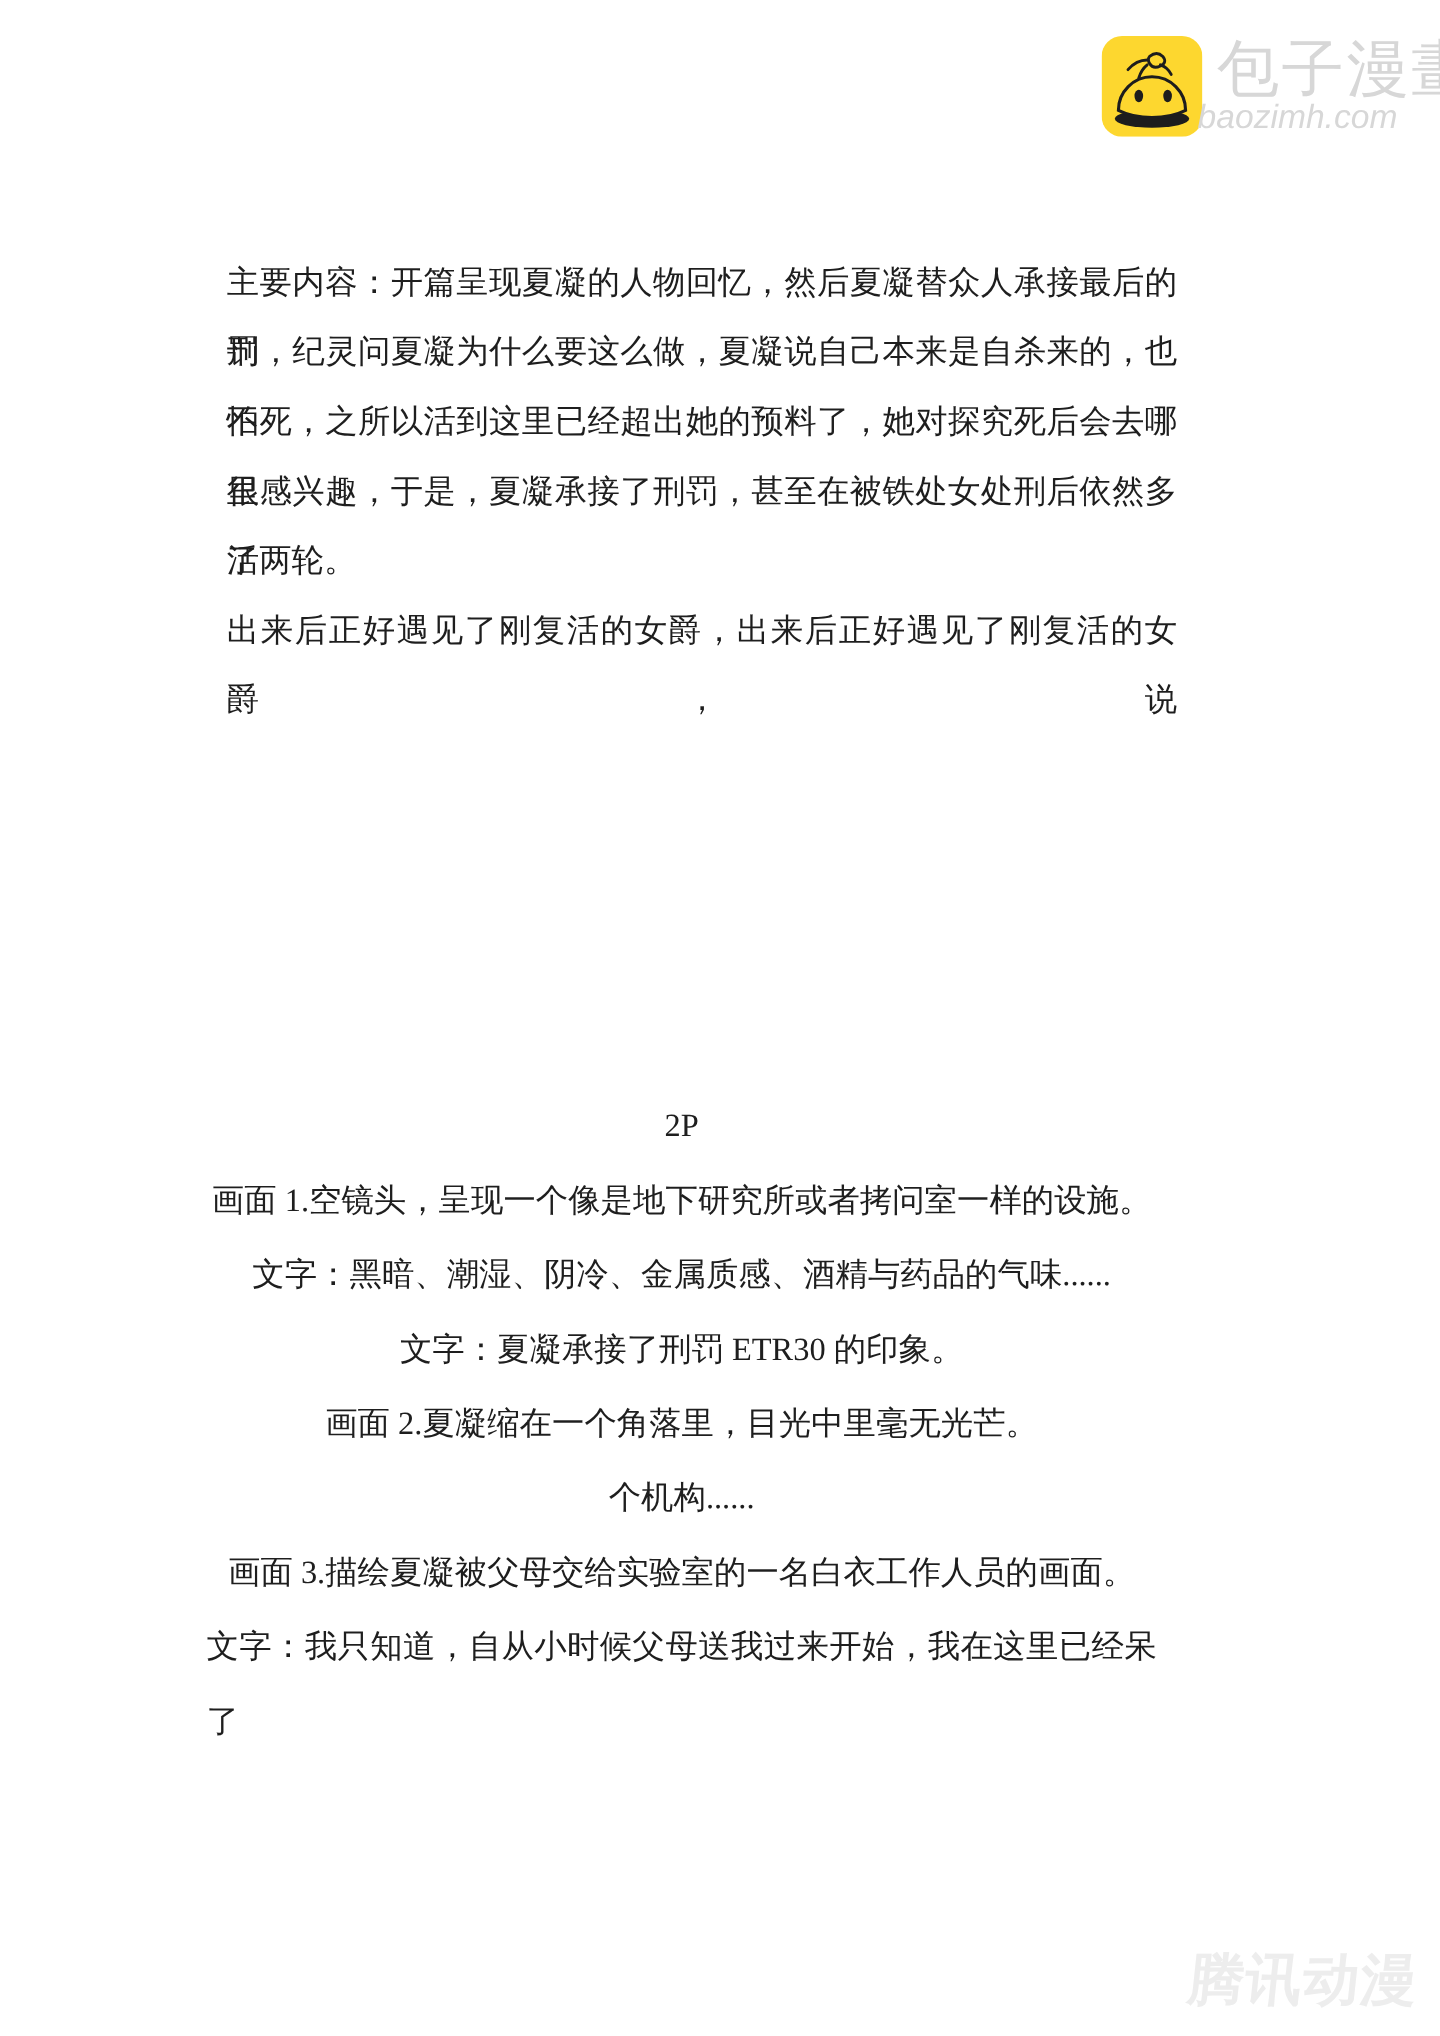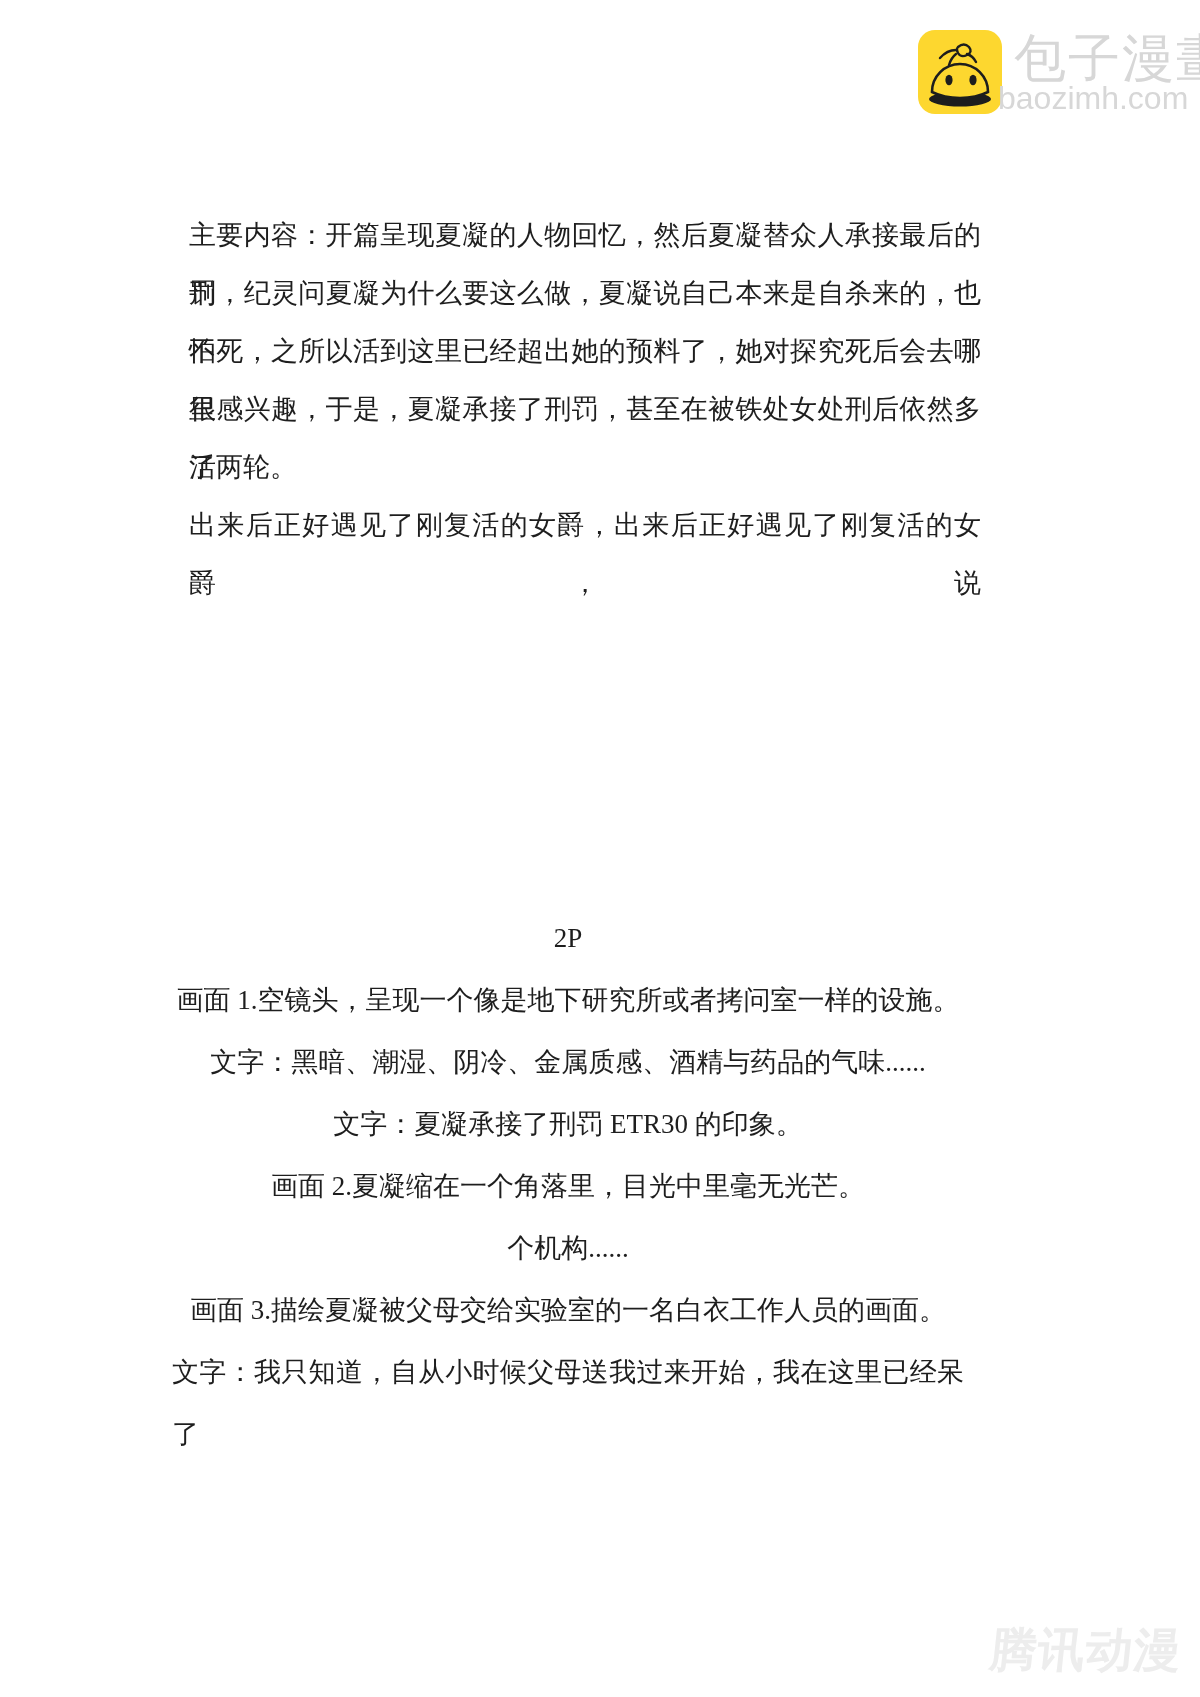--- a/index.html
+++ b/index.html
@@ -35,24 +35,25 @@
     font-size: 52px;
     line-height: 52px;
     letter-spacing: 2px;
     color: #d7d7d7;
     white-space: nowrap;
   }
   .brand .brand-domain {
     position: absolute;
     left: 80px; top: 52px;
     font-family: "Liberation Sans", "DejaVu Sans", sans-serif;
-    font-size: 32px;
+    font-size: 28px;
     line-height: 32px;
     color: #d7d7d7;
     white-space: nowrap;
+    font-style: italic;
   }
 
   
   .textblock {
     position: absolute;
     left: 172px;
     width: 792px;
   }
   .textblock .ln {
     font-size: 27px;

